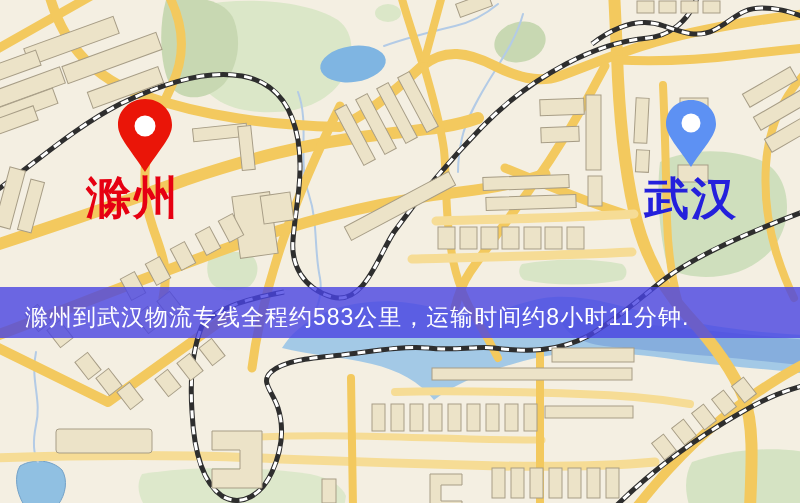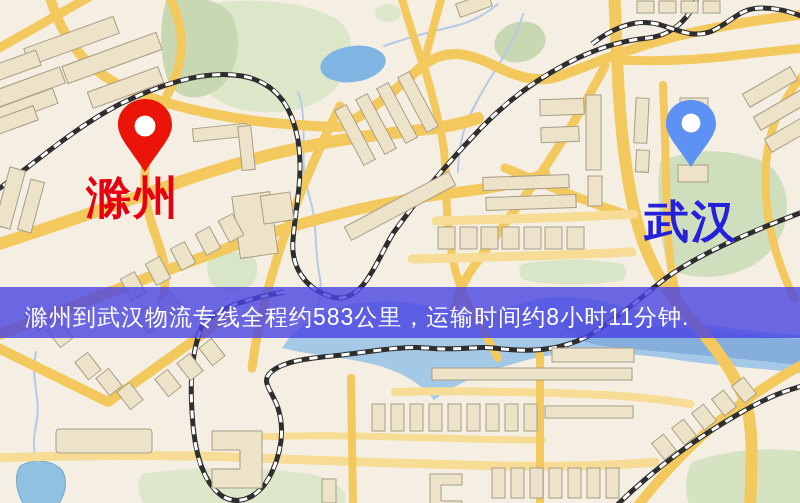--- a/index.html
+++ b/index.html
@@ -9,21 +9,21 @@
   
   .road{fill:none;stroke-linecap:round;stroke-linejoin:round;}
   .rail-base{fill:none;stroke:#2e2e2e;stroke-width:5;}
   .rail-dash{fill:none;stroke:#ffffff;stroke-width:3;stroke-dasharray:8 8;}
   .bld{stroke:#a79d86;stroke-width:1;}
   .stream{fill:none;stroke:#b3cbe6;stroke-width:2;stroke-linecap:round;}
   
   .city-label{position:absolute;font-family:"Liberation Serif","DejaVu Serif",serif;
               font-size:45px;font-weight:600;letter-spacing:2px;line-height:1;white-space:nowrap;}
   .city-label.origin{left:86px;top:176px;color:#e60012;text-align:right;}
-  .city-label.dest{left:644px;top:177px;color:#2420dc;margin-top:23px;}
+  .city-label.dest{left:644px;top:177px;color:#2420dc;}
   
   .banner{position:absolute;left:0;top:287px;width:100%;height:51px;
           background:rgba(72,68,226,0.8);color:#ffffff;font-size:23px;
           line-height:61px;padding-left:25px;box-sizing:border-box;
           letter-spacing:1px;white-space:nowrap;z-index:5;}
 </style>
 </head>
 <body>
 
 <div class="stage">

